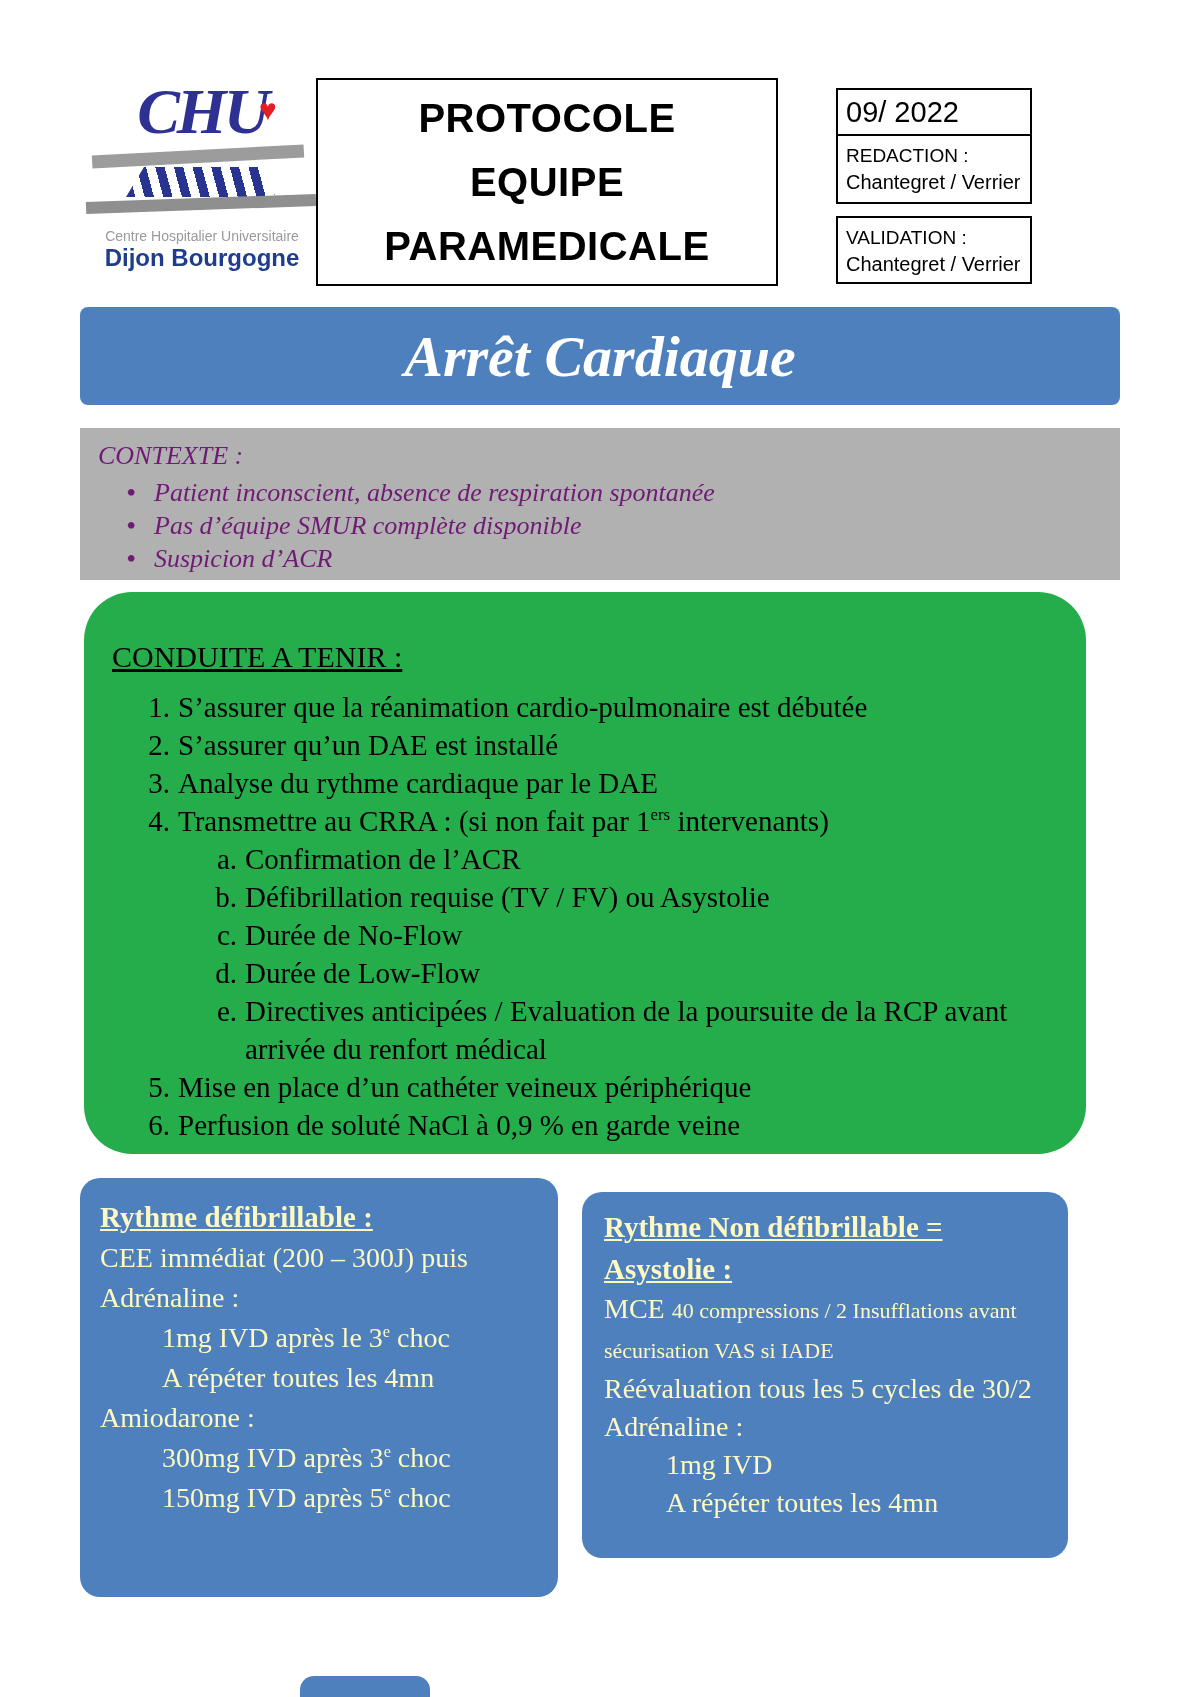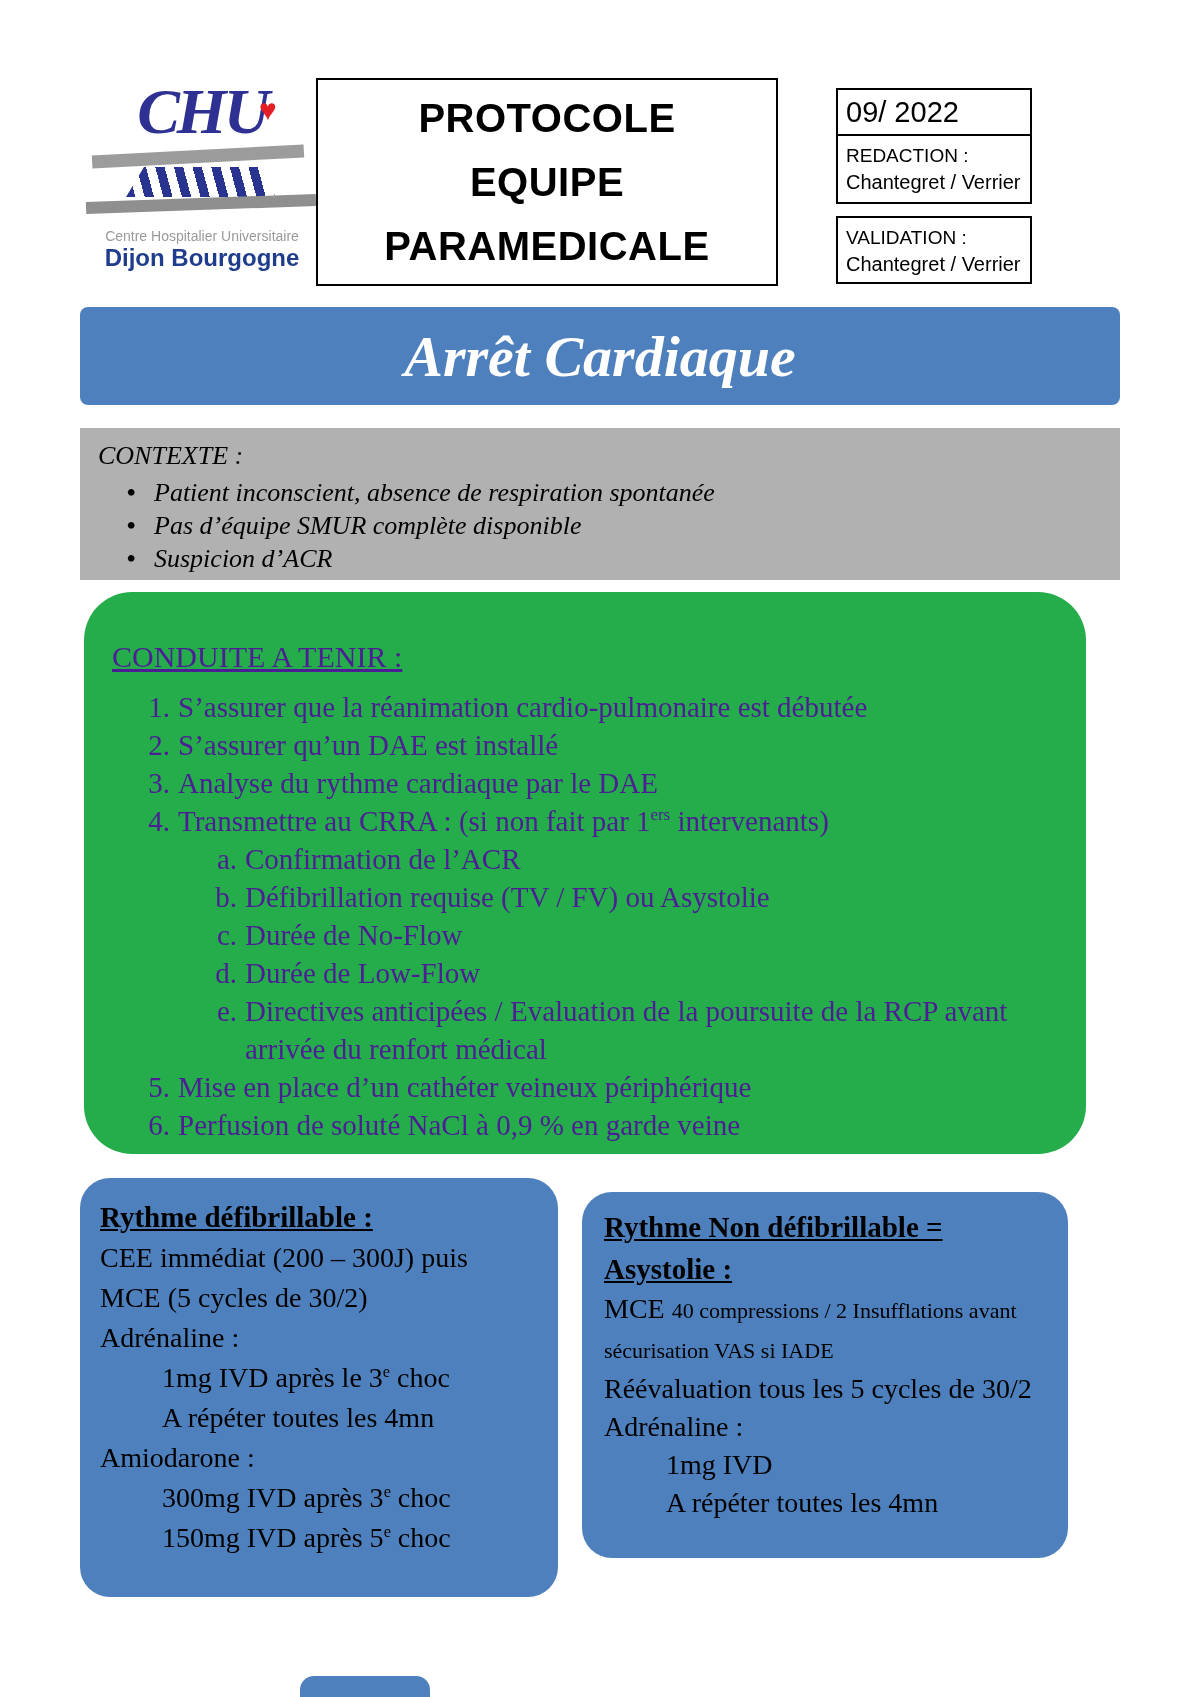--- a/index.html
+++ b/index.html
@@ -49,44 +49,44 @@
   .banner {
     position: absolute; left: 80px; top: 307px; width: 1040px; height: 98px;
     background: #4d80bc; border-radius: 8px;
     display: flex; align-items: center; justify-content: center;
   }
   .banner-title { color: #fff; font-style: italic; font-weight: 700; font-size: 58px; }
 
   
   .context-box {
     position: absolute; left: 80px; top: 428px; width: 1040px; height: 152px;
-    background: #b1b1b1; color: #000000; box-sizing: border-box;
+    background: #b1b1b1; color: #701a75; box-sizing: border-box;
     padding: 12px 18px 0; font-style: italic;
   }
   .context-label { font-size: 26px; line-height: 32px; }
   .ctx-list { list-style: none; margin: 4px 0 0; padding: 0 0 0 56px; }
   .ctx-list .ci { position: relative; font-size: 26px; line-height: 33px; }
   .ctx-list .ci::before { content: "\2022"; position: absolute; left: -28px; font-size: 28px; }
 
   
   .conduite-box {
     position: absolute; left: 84px; top: 592px; width: 1002px; height: 562px;
-    background: #25ad4b; border-radius: 48px; color: #4c1d95;
+    background: #25ad4b; border-radius: 48px; color: #000000;
     box-sizing: border-box; padding: 46px 18px 16px 28px;
   }
   .conduite-label { font-size: 30px; line-height: 38px; text-decoration: underline; }
   .main-list { list-style: none; counter-reset: mi; margin: 12px 0 0; padding: 0 4px 0 66px; }
   .main-list .mi { counter-increment: mi; position: relative; font-size: 29px; line-height: 38px; }
   .main-list .mi::before { content: counter(mi) "."; position: absolute; left: -44px; width: 36px; text-align: right; }
   .sub-list { list-style: none; counter-reset: si; margin: 0; padding: 0 0 0 67px; }
   .sub-list li { counter-increment: si; position: relative; font-size: 29px; line-height: 38px; }
   .sub-list li::before { content: counter(si, lower-alpha) "."; position: absolute; left: -38px; width: 30px; text-align: right; }
 
   
-  .bottom-box { position: absolute; background: #4d80bc; color: #000000; border-radius: 30px; box-sizing: border-box; }
+  .bottom-box { position: absolute; background: #4d80bc; color: #fef9c3; border-radius: 20px; box-sizing: border-box; }
   .left-box { left: 80px; top: 1178px; width: 478px; height: 419px; padding: 18px 20px 0; }
   .right-box { left: 582px; top: 1192px; width: 486px; height: 366px; padding: 14px 22px 0; }
   .line { font-size: 28px; line-height: 40px; }
   .right-box .line { line-height: 38px; }
   .line.bt { font-size: 29px; line-height: 42px; }
   .line.bt .txt { font-weight: 700; text-decoration: underline; }
   .line.ind { padding-left: 62px; }
   .sm { font-size: 22px; }
 
   .partial-box { position: absolute; left: 300px; top: 1676px; width: 130px; height: 21px; background: #4d80bc; border-radius: 14px 14px 0 0; }
@@ -156,21 +156,20 @@
             <li>Directives anticipées / Evaluation de la poursuite de la RCP avant arrivée du renfort médical</li>
           </ol></li>
         <li class="mi"><span class="txt">Mise en place d’un cathéter veineux périphérique</span></li>
         <li class="mi"><span class="txt">Perfusion de soluté NaCl à 0,9 % en garde veine</span></li>
       </ol>
   </div>
 
   <div class="bottom-box left-box">
       <div class="line bt"><span class="txt">Rythme défibrillable :</span></div>
       <div class="line"><span class="txt">CEE immédiat (200 – 300J) puis</span></div>
-      <div class="line"><span class="txt">MCE (5 cycles de 30/2)</span></div>
       <div class="line"><span class="txt">Adrénaline :</span></div>
       <div class="line ind"><span class="txt">1mg IVD après le 3<sup>e</sup> choc</span></div>
       <div class="line ind"><span class="txt">A répéter toutes les 4mn</span></div>
       <div class="line"><span class="txt">Amiodarone :</span></div>
       <div class="line ind"><span class="txt">300mg IVD après 3<sup>e</sup> choc</span></div>
       <div class="line ind"><span class="txt">150mg IVD après 5<sup>e</sup> choc</span></div>
     </div>
 
   <div class="bottom-box right-box">
       <div class="line bt"><span class="txt">Rythme Non défibrillable =</span></div>

